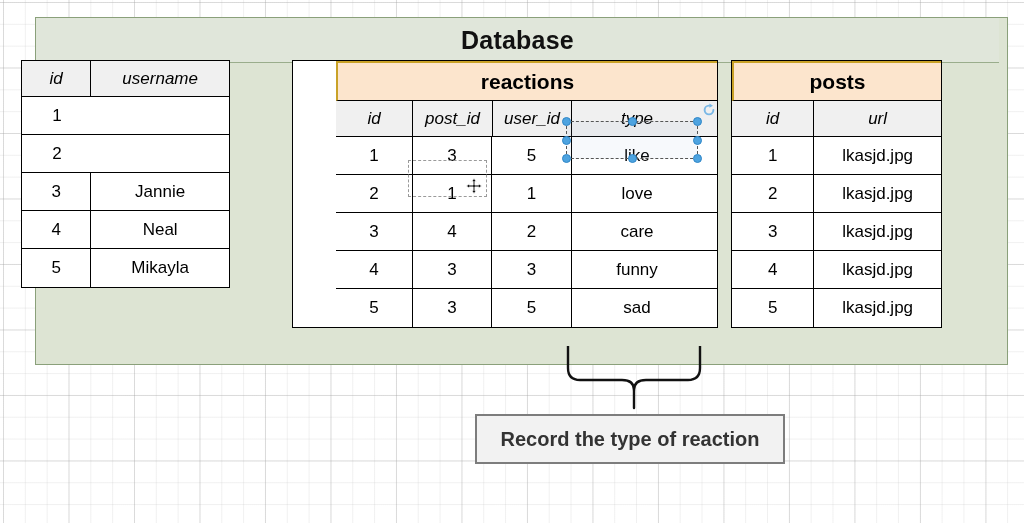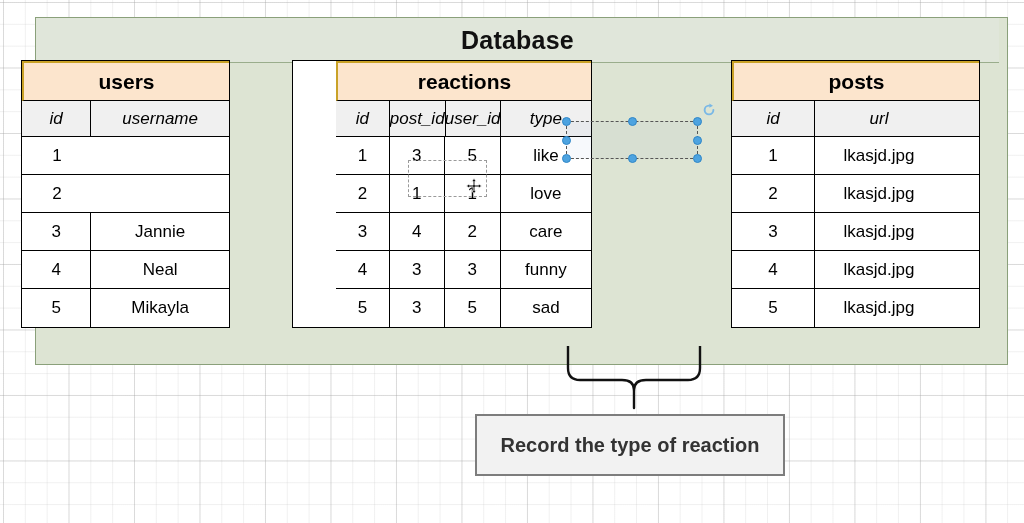--- a/index.html
+++ b/index.html
@@ -111,28 +111,28 @@
     font-size: 17px;
     color: #000000;
   }
 
   
   #entity-users { left: 21px; top: 60px; width: 209px; }
   #entity-users .col0 { width: 70px; }
   #entity-users .col1 { width: 139px; }
 
   
-  #entity-reactions { left: 292px; top: 60px; width: 300px; padding-left: 43px; }
+  #entity-reactions { left: 292px; top: 60px; width: 426px; padding-left: 43px; }
   #entity-reactions .col0 { width: 77px; }
   #entity-reactions .col1 { width: 79px; }
   #entity-reactions .col2 { width: 80px; }
   #entity-reactions .col3 { width: 130px; }
 
   
-  #entity-posts { left: 731px; top: 60px; width: 249px; }
+  #entity-posts { left: 731px; top: 60px; width: 211px; }
   #entity-posts .col0 { width: 83px; }
   #entity-posts .col1 { width: 128px; }
 
   
   #selection-box {
     position: absolute;
     left: 566px;
     top: 121px;
     width: 132px;
     height: 38px;
@@ -196,21 +196,21 @@
     height: 68px;
     pointer-events: none;
   }
 
   
   #annotation-box {
     position: absolute;
     left: 475px;
     top: 414px;
     width: 310px;
-    height: 62px;
+    height: 50px;
     background: #f2f2f2;
     border: 2px solid #7d7d7d;
     box-sizing: border-box;
     display: flex;
     align-items: center;
     justify-content: center;
   }
   #annotation-text {
     font-size: 20px;
     font-weight: bold;
@@ -222,21 +222,20 @@
 
 <div id="canvas">
 
   <div id="db-container">
     <div id="db-title-band">
       <span id="db-title-text">Database</span>
     </div>
   </div>
 
   <div class="entity" id="entity-users">
-    <div class="entity-title left-gold">users</div>
     <div class="entity-row header">
       <div class="entity-cell col0">id</div>
       <div class="entity-cell col1">username</div>
     </div>
     <div class="entity-row">
       <div class="entity-cell col0">1</div>
     </div>
     <div class="entity-row">
       <div class="entity-cell col0">2</div>
     </div>

